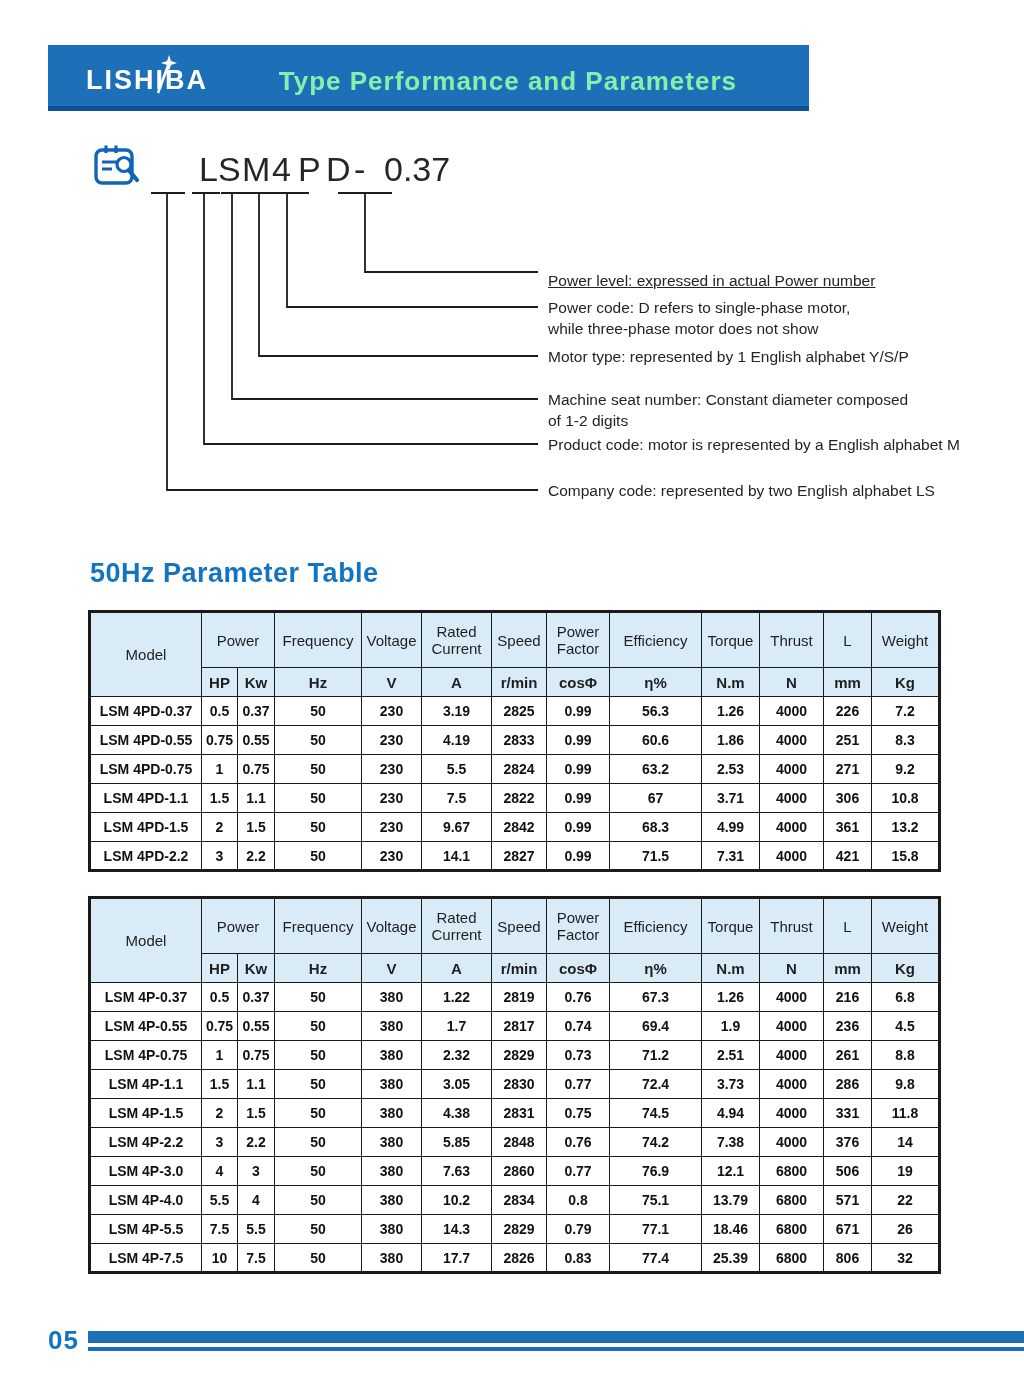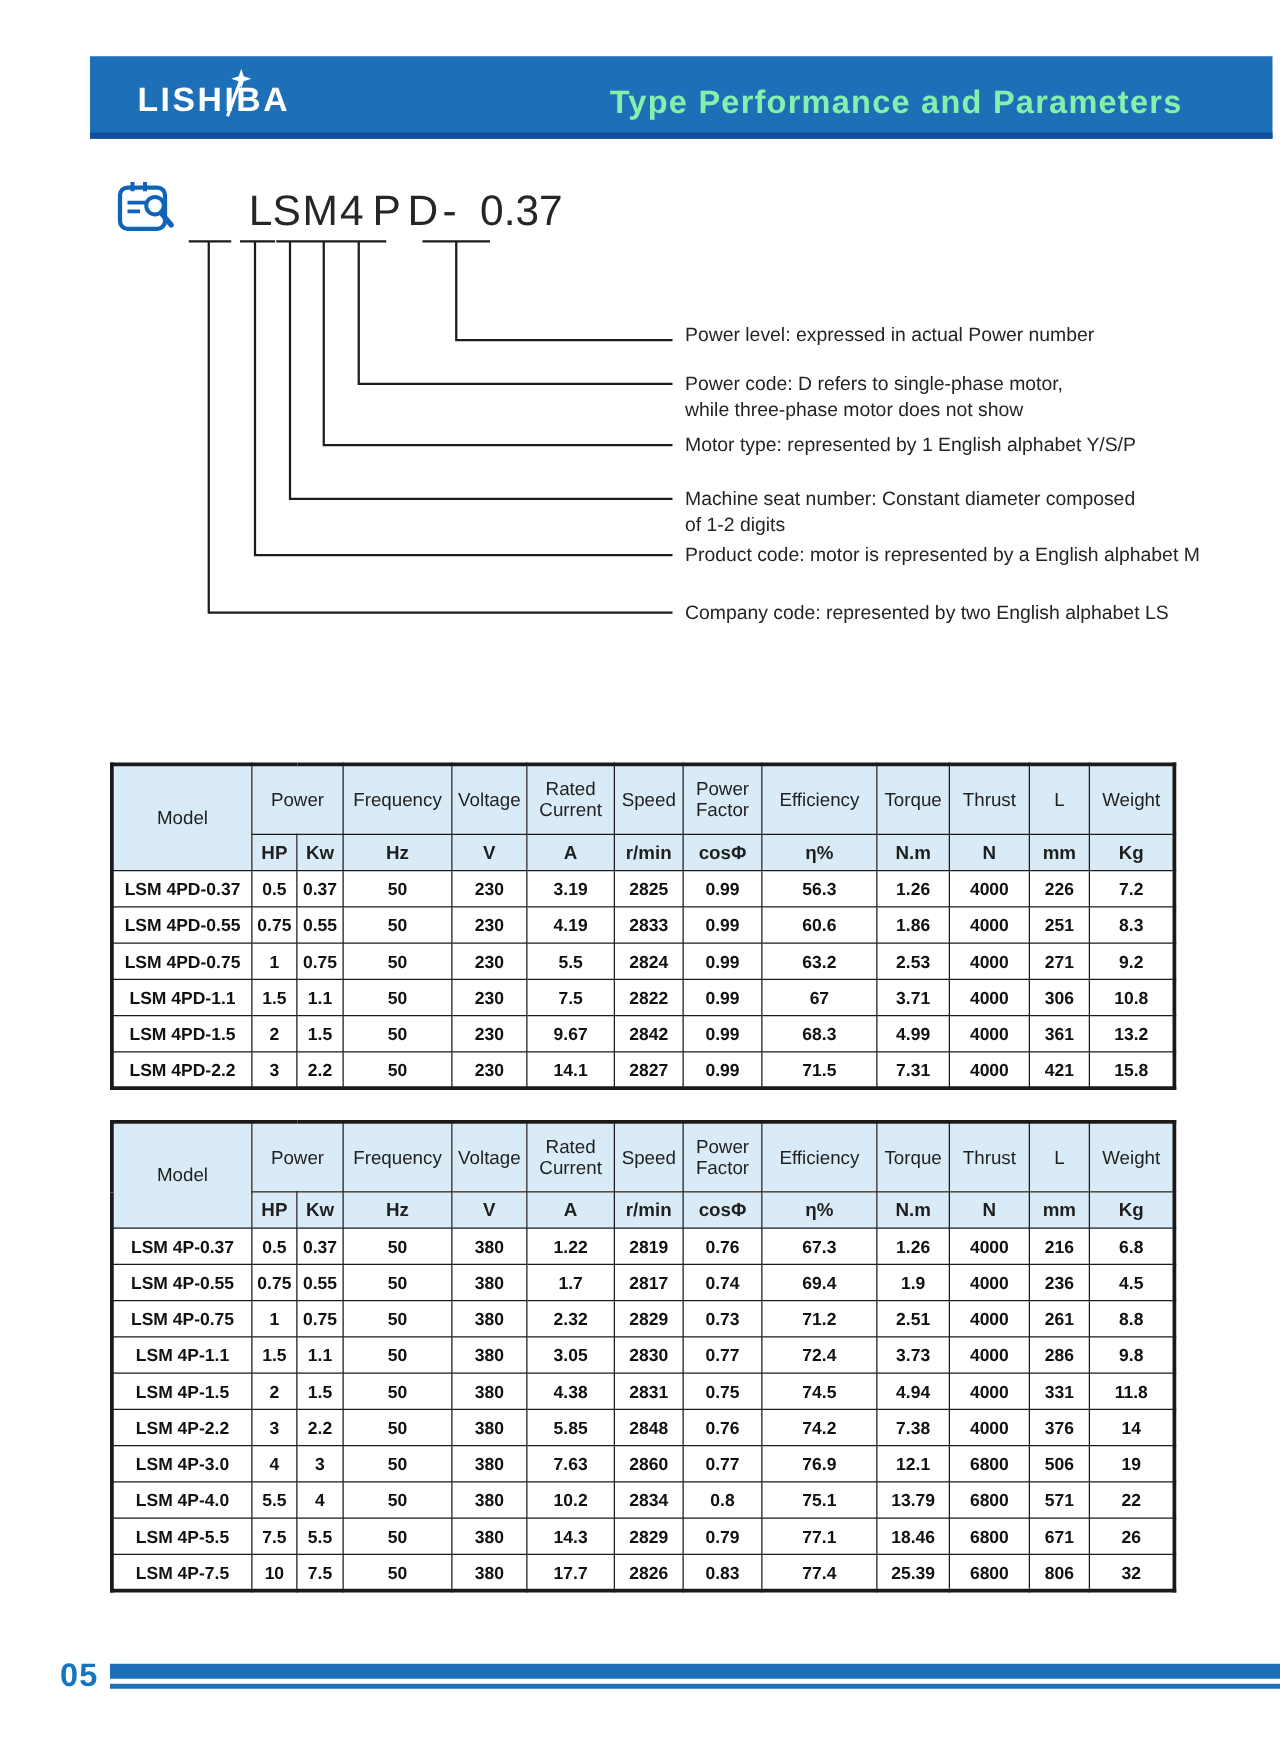--- a/index.html
+++ b/index.html
@@ -5,22 +5,22 @@
   :root{
     --bar-blue:#1d70b8; --bar-edge:#0e4f97; --heading-blue:#1375c2;
     --thead-bg:#d9ebf7; --border-dark:#1a1a1a; --text-dark:#1f1f1f; --icon-blue:#1064b8;
   }
   *{margin:0;padding:0;box-sizing:border-box;}
   html,body{background:#ffffff;}
   .page{position:relative;width:1024px;height:1399px;background:#fff;overflow:hidden;
         font-family:"Liberation Sans", sans-serif;color:var(--text-dark);}
 
   
-  .banner{position:absolute;left:48px;top:45px;width:946px;height:66px;
-          background:var(--bar-blue);border-bottom:5px solid var(--bar-edge);margin-left:24px;}
+  .banner{position:absolute;left:48px;top:45px;width:761px;height:66px;
+          background:var(--bar-blue);border-bottom:5px solid var(--bar-edge);}
   .logo{position:absolute;left:38px;top:20px;color:#fff;font-weight:bold;
         font-size:27px;letter-spacing:2px;}
   .logo-rocket{position:absolute;left:66px;top:-12px;}
   .banner-title{position:absolute;right:72px;top:21px;color:#86efac;font-weight:bold;
         font-size:26px;letter-spacing:1px;}
 
   
   .code-icon{position:absolute;left:93px;top:142px;}
   .code-seg{position:absolute;top:150px;font-size:34px;color:#262626;
             font-family:"Liberation Sans",sans-serif;margin-left:48px;}
@@ -89,21 +89,21 @@
       <span class="code-seg" style="left: 278px;">D</span>
       <span class="code-seg" style="left: 306px;">-</span>
       <span class="code-seg" style="left: 336px;">0.37</span>
     </div>
 
   <svg id="diagram-lines" class="diagram-svg" width="1024" height="520" viewBox="0 0 1024 520">
       <path d="M338 193 H392 M365 193 V272 H538 M278 193 H309 M287 193 V307 H538 M249 193 H280 M259 193 V356 H538 M221 193 H251 M232 193 V399 H538 M192 193 H220 M204 193 V444 H538 M151 193 H185 M167 193 V490 H538 " fill="none" stroke="#1c1c1c" stroke-width="1.8"></path>
     </svg>
 
   <div id="annotations">
-      <div class="annot" style="top: 258px;">
+      <div class="annot" style="top: 270px; text-decoration: underline;">
         <div>Power level: expressed in actual Power number</div>
       </div>
       <div class="annot" style="top: 297px;">
         <div>Power code: D refers to single-phase motor,</div>
         <div>while three-phase motor does not show</div>
       </div>
       <div class="annot" style="top: 346px;">
         <div>Motor type: represented by 1 English alphabet Y/S/P</div>
       </div>
       <div class="annot" style="top: 389px;">
@@ -111,20 +111,21 @@
         <div>of 1-2 digits</div>
       </div>
       <div class="annot" style="top: 434px;">
         <div>Product code: motor is represented by a English alphabet M</div>
       </div>
       <div class="annot" style="top: 480px;">
         <div>Company code: represented by two English alphabet LS</div>
       </div>
     </div>
 
+  <div class="section-title">50Hz Parameter Table</div>
 
   <table class="params" id="table-0">
     <colgroup>
         <col style="width: 112px;">
         <col style="width: 36px;">
         <col style="width: 37px;">
         <col style="width: 87px;">
         <col style="width: 60px;">
         <col style="width: 70px;">
         <col style="width: 55px;">

